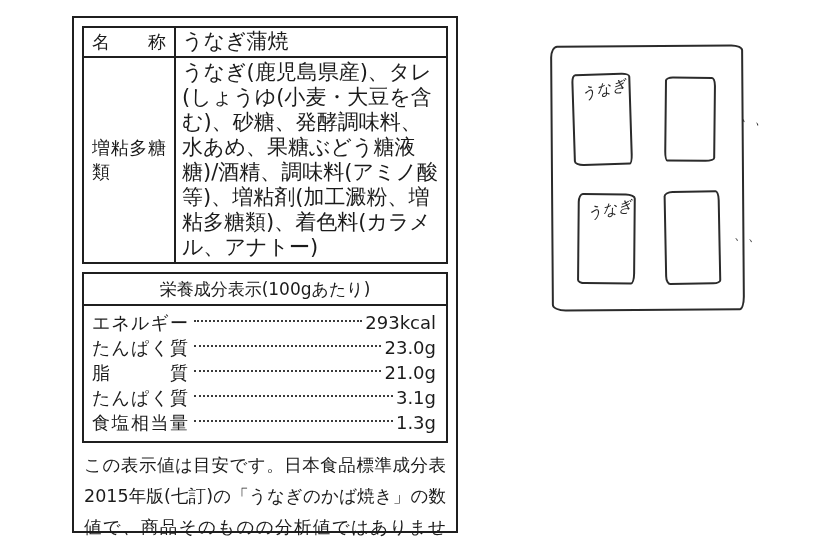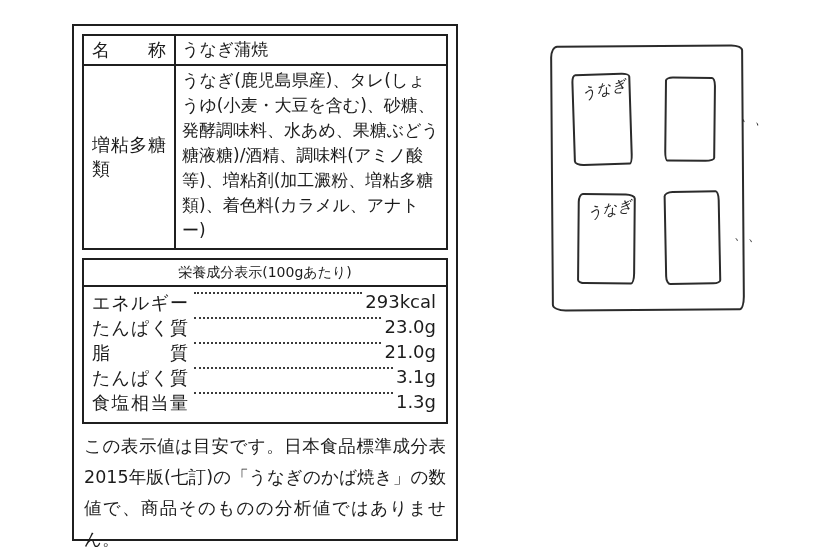--- a/index.html
+++ b/index.html
@@ -16,21 +16,21 @@
     width: 813px;
     height: 547px;
     overflow: hidden;
     background: #ffffff;
   }
 
   
   .food-label {
     position: absolute;
     left: 72px;
-    top: 24px;
+    top: 16px;
     width: 386px;
     height: 517px;
     border: 2px solid #1f1f1f;
     box-sizing: border-box;
     padding: 8px;
     background: #fff;
   }
   .spec-table {
     border: 2px solid #1f1f1f;
   }
@@ -52,43 +52,43 @@
     font-size: 18px;
   }
   .spec-key span {
     flex: 1;
     text-align: justify;
     text-align-last: justify;
   }
   .spec-val {
     flex: 1;
     padding: 2px 6px;
-    font-size: 17px;
+    font-size: 21px;
     line-height: 25px;
     box-sizing: border-box;
   }
   .name-row .spec-val { line-height: 23px; }
   .ingredients-row { min-height: 182px; }
 
   .nutrition-box {
     border: 2px solid #1f1f1f;
     margin-top: 8px;
   }
   .nutrition-title {
     text-align: center;
-    font-size: 14px;
+    font-size: 17px;
     padding: 4px 0 3px;
     border-bottom: 2px solid #1f1f1f;
   }
   .nutrition-rows {
     padding: 4px 0 6px;
   }
   .nrow {
     display: flex;
-    align-items: flex-start;
+    align-items: center;
     font-size: 18px;
     height: 25px;
     padding: 0 10px 0 8px;
     box-sizing: border-box;
   }
   .nname {
     width: 96px;
     flex: 0 0 96px;
     text-align: justify;
     text-align-last: justify;

